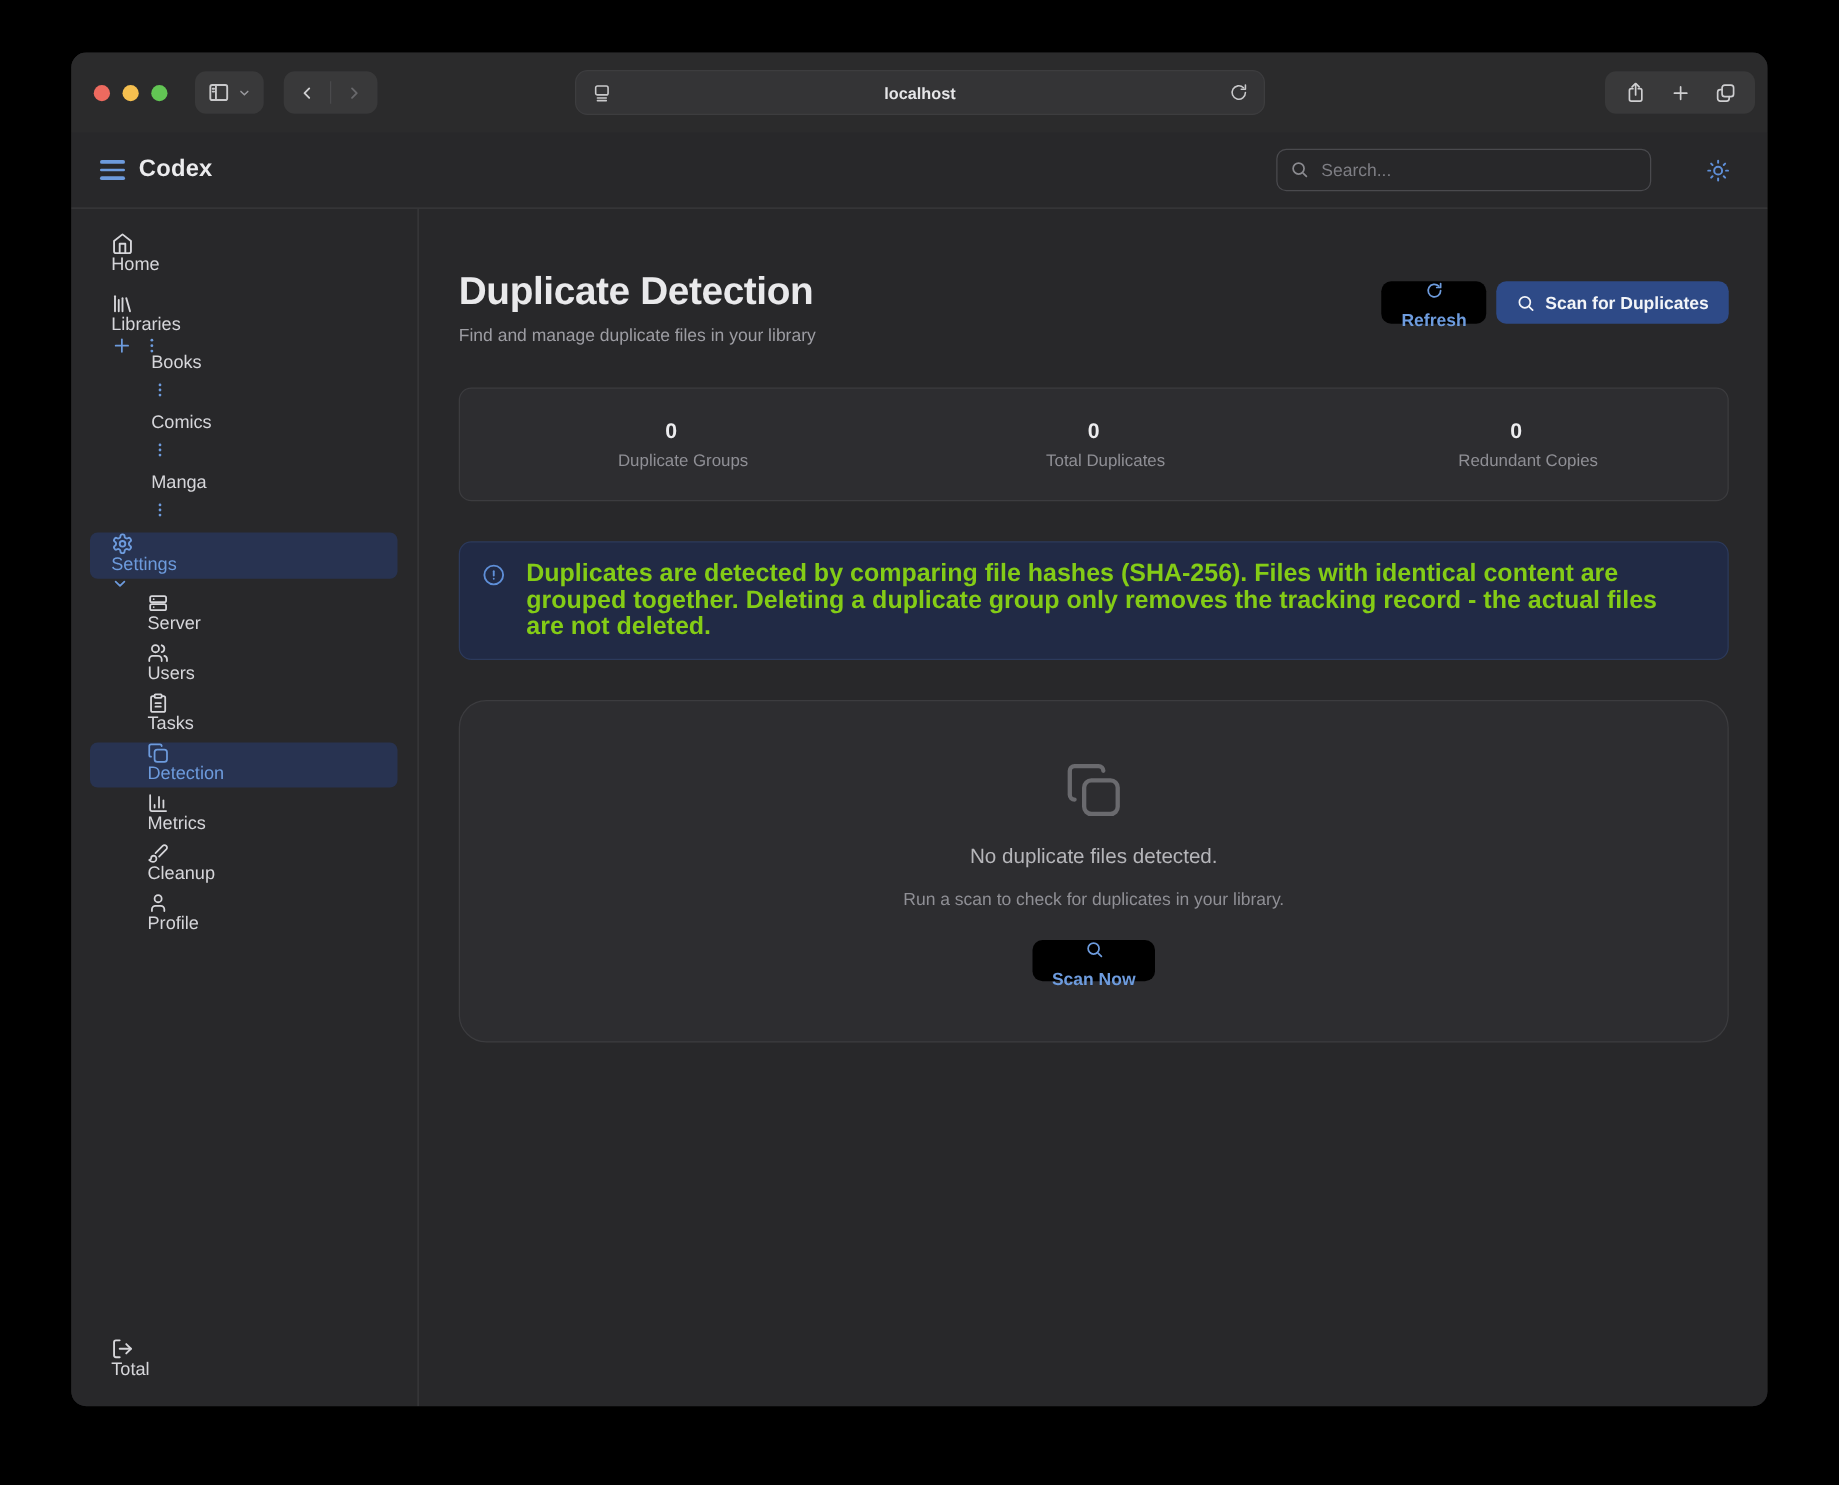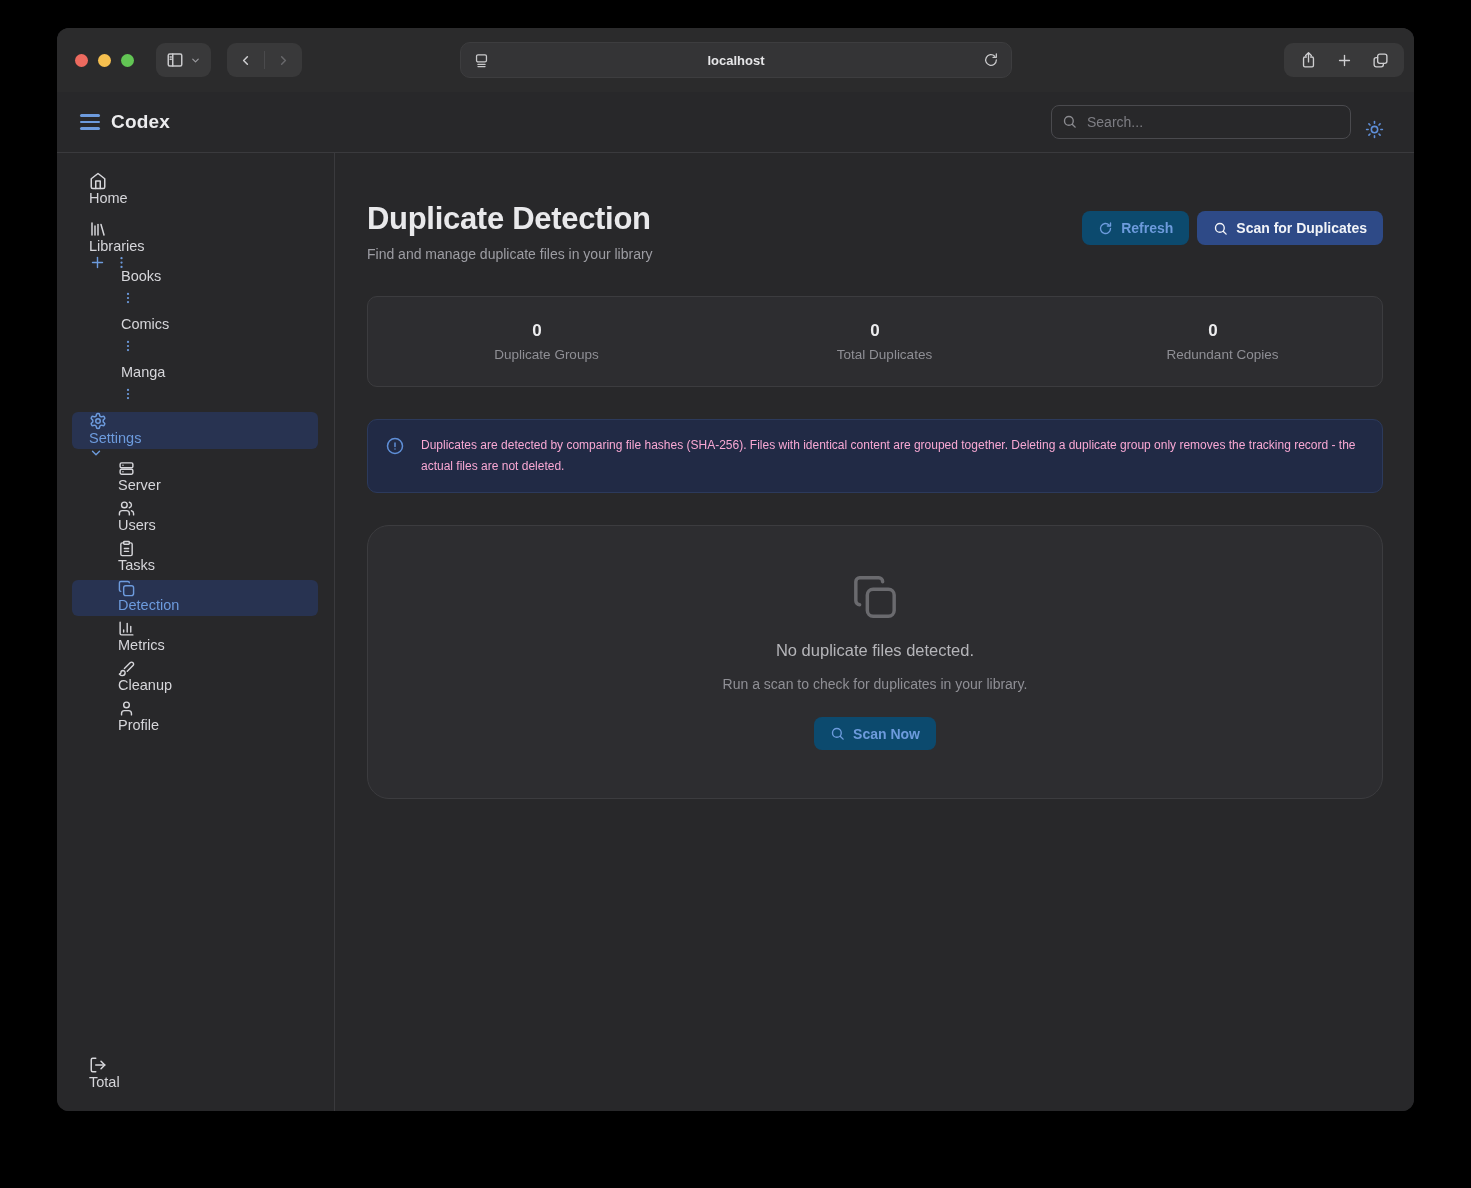--- a/index.html
+++ b/index.html
@@ -1,20 +1,20 @@
 <!DOCTYPE html>
 <html><head>
 <meta charset="utf-8">
 <style>
   * { margin:0; padding:0; box-sizing:border-box; }
   html,body { width:1471px; height:1188px; background:#000; font-family:"Liberation Sans", sans-serif; }
   svg { display:block; }
 
   .window {
-    position:absolute; left:57px; top:28px; width:1357px; height:1083px;
+    position:absolute; left:57px; top:42px; width:1357px; height:1083px;
     background:#28282a; border-radius:12px; overflow:hidden;
     display:flex; flex-direction:column;
   }
 
   
   .toolbar {
     height:64px; flex:0 0 64px; background:#2b2b2c;
     display:flex; align-items:center; padding:0 10px 0 18px; position:relative;
   }
   .traffic { display:flex; gap:10px; margin-right:22px; }
@@ -43,21 +43,21 @@
 
   
   .app { flex:1; display:flex; flex-direction:column; background:#28282a; min-height:0; }
   .app-header {
     height:61px; flex:0 0 61px; border-bottom:1px solid #3a3a3d;
     display:flex; align-items:center; padding:0 30px 0 23px;
   }
   .hamburger { width:20px; display:flex; flex-direction:column; gap:4px; cursor:pointer; }
   .hamburger span { height:2.5px; border-radius:2px; background:#6d9bdd; }
   .app-title { font-size:19px; font-weight:700; color:#ececee; margin-left:11px; letter-spacing:.2px; }
-  .header-right { margin-left:auto; display:flex; align-items:flex-end; gap:14px; }
+  .header-right { margin-left:auto; display:flex; align-items:center; gap:44px; }
   .search-wrap { position:relative; width:300px; }
   .search-wrap .sicon { position:absolute; left:11px; top:9px; color:#8a8a8f; }
   .search-input {
     width:100%; height:34px; background:transparent; border:1px solid #4a4a4e; border-radius:8px;
     padding:0 12px 0 35px; color:#d6d6da; font-size:14px; font-family:inherit; outline:none;
   }
   .search-input::placeholder { color:#7e7e84; }
   .theme-btn { color:#5f8fd8; cursor:pointer; display:flex; }
 
   .app-body { flex:1; display:flex; min-height:0; }
@@ -87,35 +87,35 @@
   
   .main { flex:1; padding:48px 31px 0 32px; overflow:hidden; }
   .main-top { display:flex; align-items:flex-start; justify-content:space-between; }
   .page-title { font-size:31px; font-weight:700; color:#e9e9eb; letter-spacing:-.3px; }
   .page-sub { font-size:14px; color:#9d9da3; margin-top:9px; }
   .top-buttons { display:flex; gap:8px; margin-top:10px; }
   .btn {
     height:34px; border:none; border-radius:8px; display:flex; align-items:center; gap:8px;
     padding:0 16px; font-size:14px; font-weight:600; font-family:inherit; cursor:pointer;
   }
-  .btn-secondary { background:#0c4a6e; color:#6d9bdd; }
+  .btn-secondary { background:#000000; color:#6d9bdd;flex-direction:column; }
   .btn-primary { background:#2e4a87; color:#f2f4f8; }
 
   .card { background:#2d2d30; border:1px solid #3c3c3f; border-radius:10px; }
   .stats-card { margin-top:34px; height:91px; display:flex; align-items:center; }
   .stat { flex:1; display:flex; flex-direction:column; align-items:center; gap:6px; }
   .stat-value { font-size:17px; font-weight:700; color:#ededef; }
   .stat-label { font-size:13.5px; color:#8f8f95;padding-left:19px; }
 
   .info-banner {
     margin-top:32px; background:#212a45; border:1px solid #2c3a5c; border-radius:10px;
     padding:15px 24px 15px 18px; display:flex; gap:17px;
   }
   .info-banner .iicon { color:#5f8fd8; flex:0 0 auto; margin-top:2px; }
-  .info-text { font-size:12px; line-height:21px; color:#f9a8d4; }
+  .info-text { font-size:20px; line-height:21px; color:#84cc16;font-weight:bold; }
 
   .empty-card {
     margin-top:32px; height:274px; display:flex; flex-direction:column;
     align-items:center; justify-content:center;border-radius:22px;
   }
   .empty-icon { color:#6a6a6e; }
   .empty-title { margin-top:21px; font-size:16.5px; color:#b5b5b9; }
   .empty-sub { margin-top:16px; font-size:14px; color:#8f8f95; }
   .empty-card .btn { margin-top:25px; height:33px; }
 </style>

